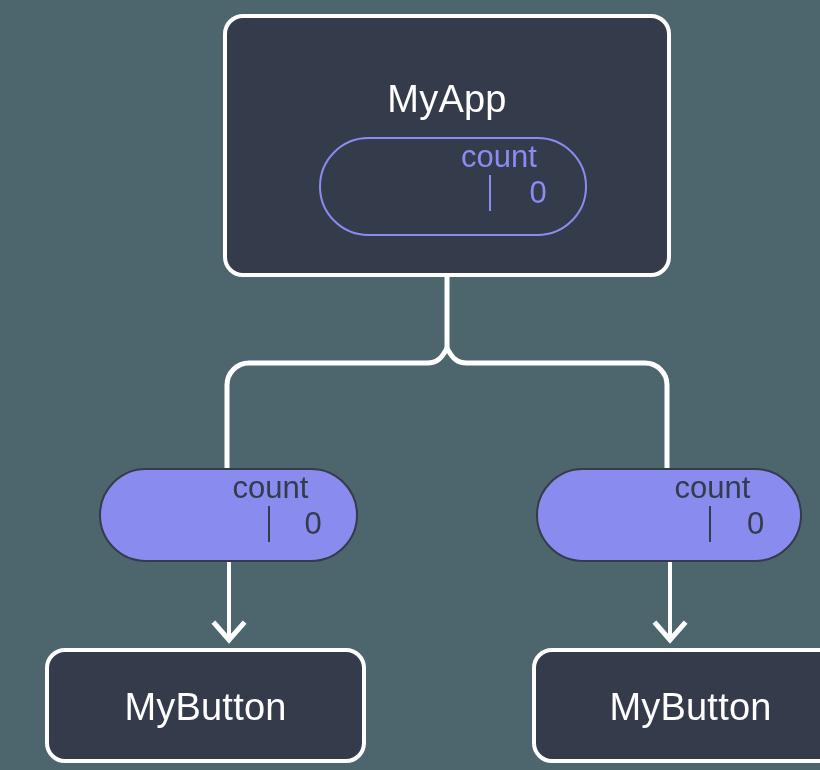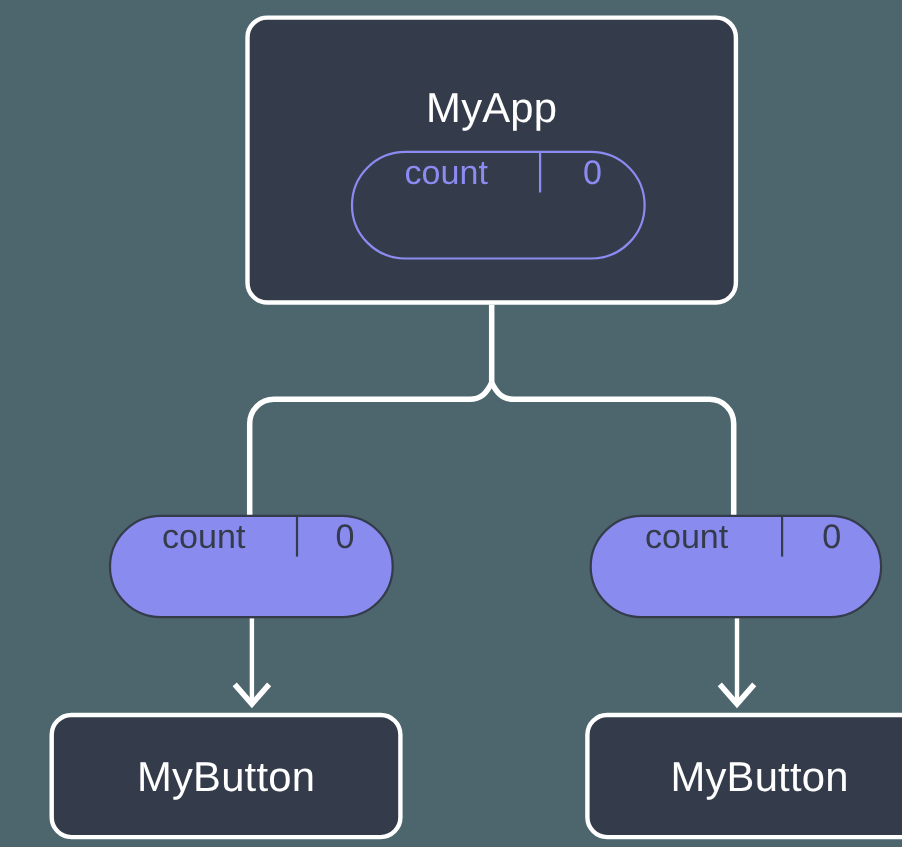--- a/index.html
+++ b/index.html
@@ -45,25 +45,26 @@
     font-family: "Liberation Sans", sans-serif;
     font-weight: 400;
     letter-spacing: 0.2px;
     white-space: nowrap;
   }
   
   .pill {
     position: absolute;
     box-sizing: border-box;
     display: flex;
-    align-items: flex-start;
+    align-items: flex-end;
     border-style: solid;
     border-width: 2px;
     border-radius: 999px;
     overflow: hidden;
+    flex-direction: column;
   }
   .pill .pill-key,
   .pill .pill-val {
     display: flex;
     align-items: center;
     justify-content: center;
     box-sizing: border-box;
     white-space: nowrap;
     font-family: "Liberation Sans", sans-serif;
     font-weight: 400;

